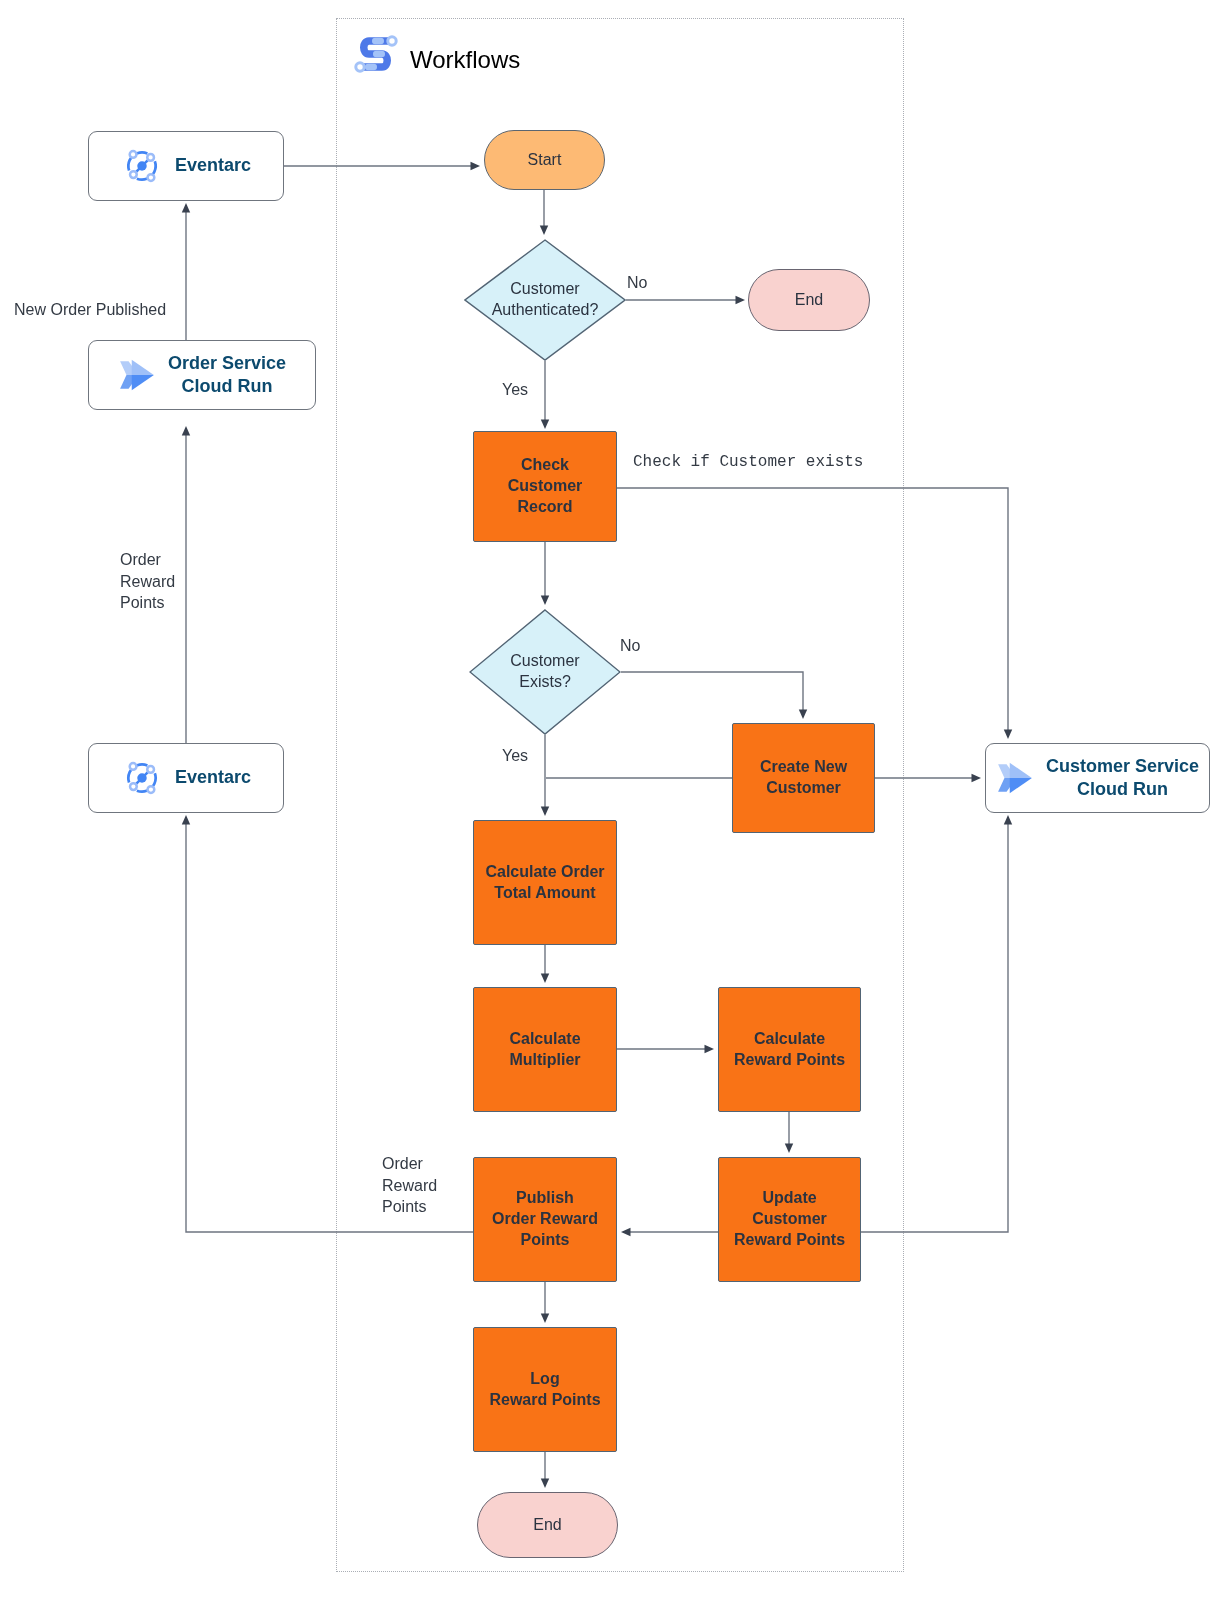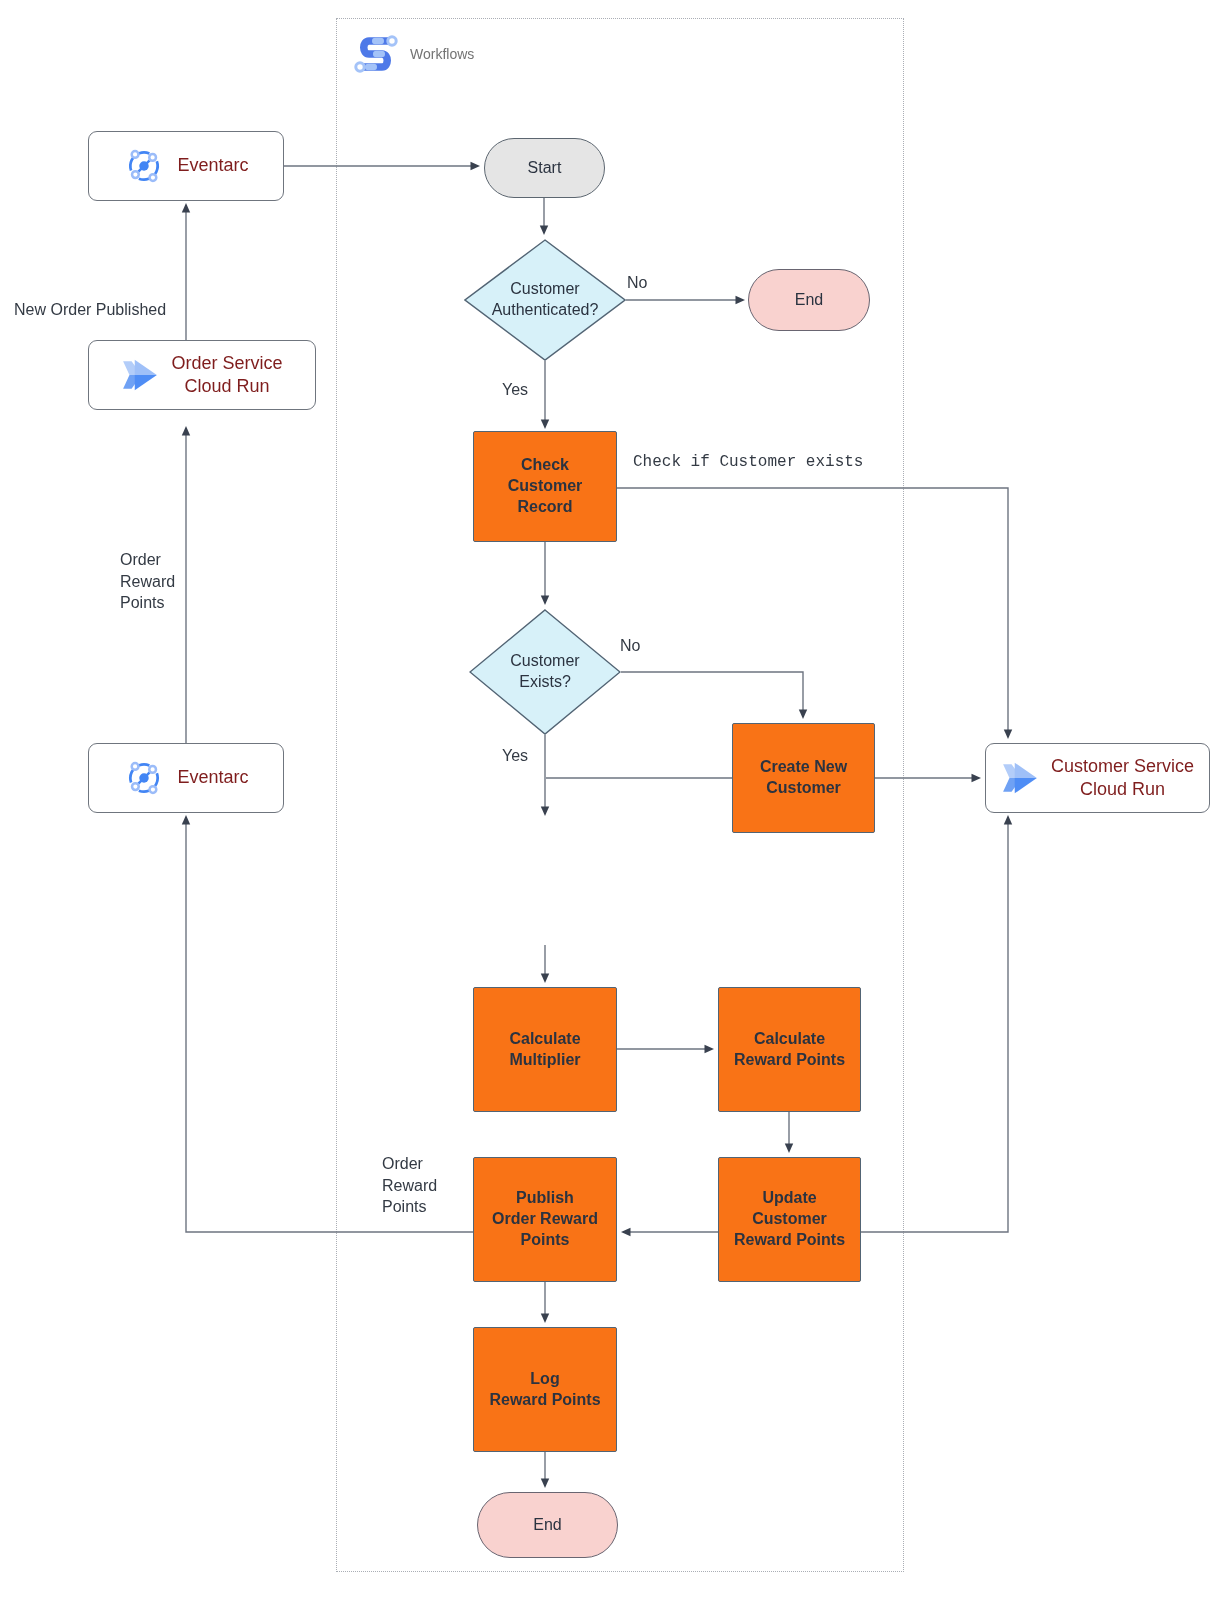--- a/index.html
+++ b/index.html
@@ -13,38 +13,38 @@
   }
   svg.overlay { position:absolute; left:0; top:0; width:1227px; height:1600px; pointer-events:none; }
   .edge { stroke:#6d7480; stroke-width:1.4; fill:none; }
   .node {
     position:absolute; display:flex; align-items:center; justify-content:center;
     text-align:center; color:#2b3340; font-size:16px; line-height:1.3;
     box-sizing:border-box;
   }
   .node .lbl { white-space:pre-line; }
   .proc { background:#f97316; border:1px solid #526474; border-radius:2px;font-weight:bold; }
-  .pill-start { background:#e5e5e5; border:1px solid #5c6670; border-radius:31px;margin-top:8px; }
+  .pill-start { background:#fdba74; border:1px solid #5c6670; border-radius:31px; }
   .pill-end { background:#f9d2cf; border:1px solid #696571; border-radius:33px; }
   .service {
     background:#ffffff; border:1px solid #6f757e; border-radius:9px;
     display:flex; flex-direction:row; gap:12px; align-items:center; justify-content:center;
-    font-size:18px; color:#7f1d1d;
+    font-size:18px; color:#0c4a6e;font-weight:bold;
   }
   .service .lbl { white-space:pre-line; }
   .diamond { background:transparent; border:none; }
   .diamond svg { position:absolute; left:0; top:0; width:100%; height:100%; }
   .diamond .lbl { position:relative; z-index:1; white-space:pre-line; }
   .diamond-shape { fill:#d7f1f9; stroke:#526474; stroke-width:1.4; }
   .edge-label {
     position:absolute; color:#333a44; font-size:16px; line-height:1.35;
     white-space:pre-line;
   }
   .wf-header-title {
-    position:absolute; left:410px; top:46px; font-size:14px; color:#737373;
+    position:absolute; left:410px; top:46px; font-size:24px; color:#000000;
   }
   .wf-header-icon { position:absolute; left:352px; top:31px; width:48px; height:48px; }
   .icon { flex:0 0 auto; }
 </style>
 </head>
 <body>
 
 <div class="canvas">
 
   <div class="wf-container"></div>
@@ -165,20 +165,24 @@
     </svg>
     <span class="lbl">Customer
 Exists?</span>
   </div>
 
   <div class="node proc" style="left:732px; top:723px; width:143px; height:110px;">
     <span class="lbl">Create New
 Customer</span>
   </div>
 
+  <div class="node proc" style="left:473px; top:820px; width:144px; height:125px;">
+    <span class="lbl">Calculate Order
+Total Amount</span>
+  </div>
 
   <div class="node proc" style="left:473px; top:987px; width:144px; height:125px;">
     <span class="lbl">Calculate
 Multiplier</span>
   </div>
 
   <div class="node proc" style="left:718px; top:987px; width:143px; height:125px;">
     <span class="lbl">Calculate
 Reward Points</span>
   </div>

